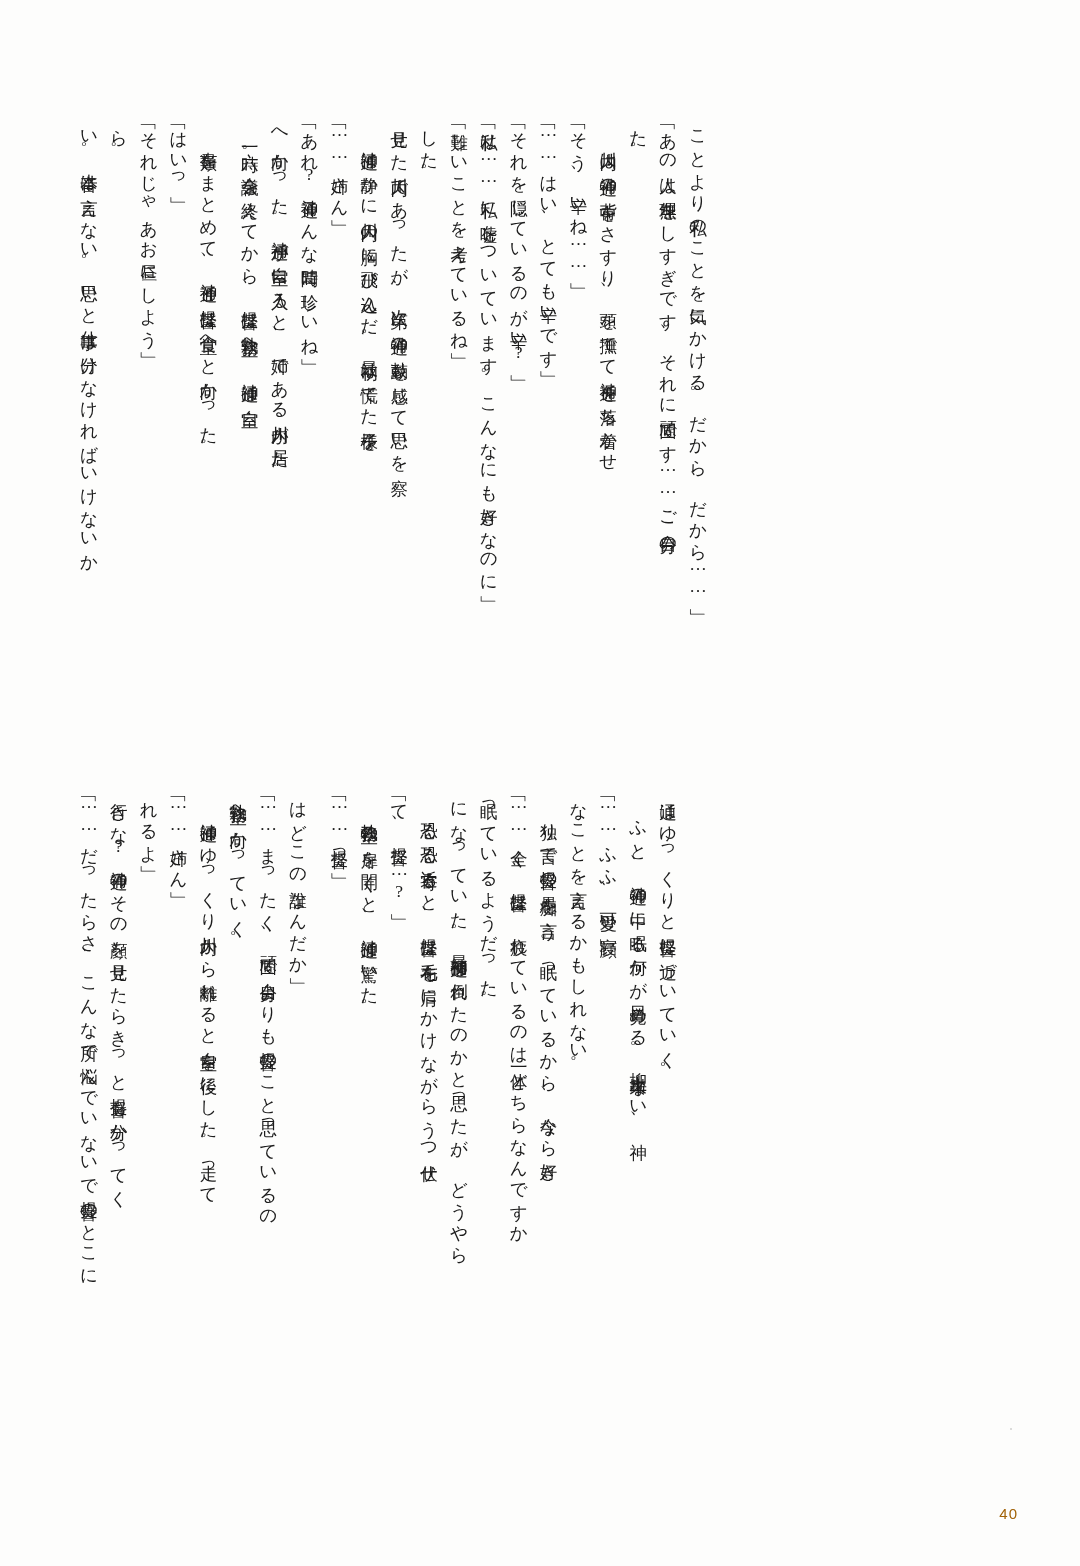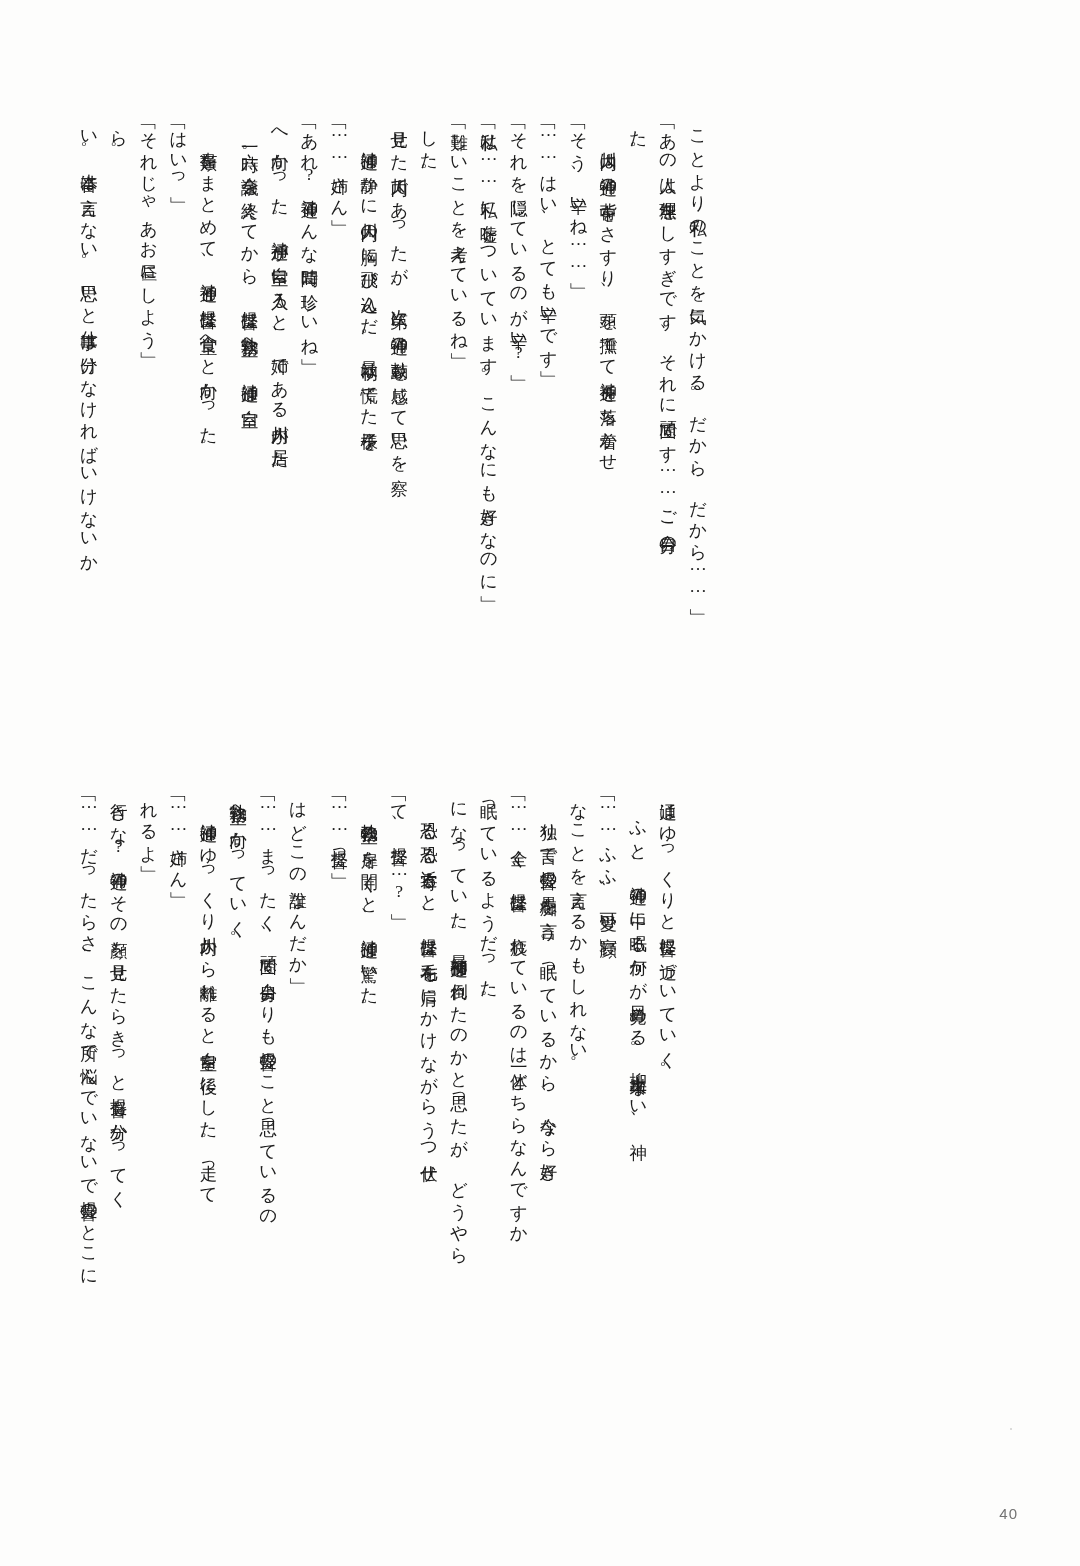--- a/index.html
+++ b/index.html
@@ -62,21 +62,21 @@
     height: 700px;
     margin-left: 11.5px;
     white-space: pre;
     color: #1c1c1c;
   }
   .page-number {
     position: absolute;
     right: 62px;
     bottom: 44px;
     font-size: 15px;
-    color: #737373;
+    color: #a16207;
     font-family: "Liberation Sans", sans-serif;
     letter-spacing: 1px;
   }
   .speck {
     position: absolute;
     width: 2px;
     height: 2px;
     background: #cfcfcf;
     border-radius: 50%;
   }

